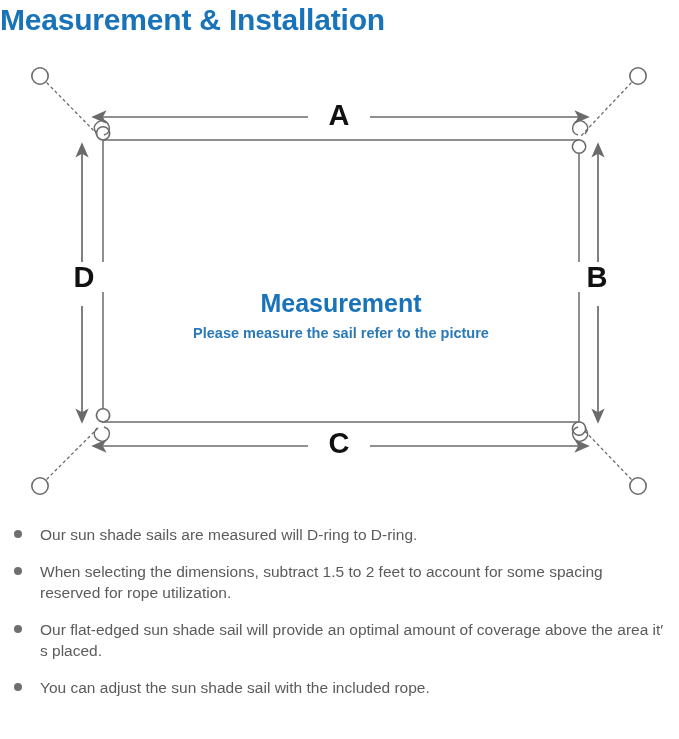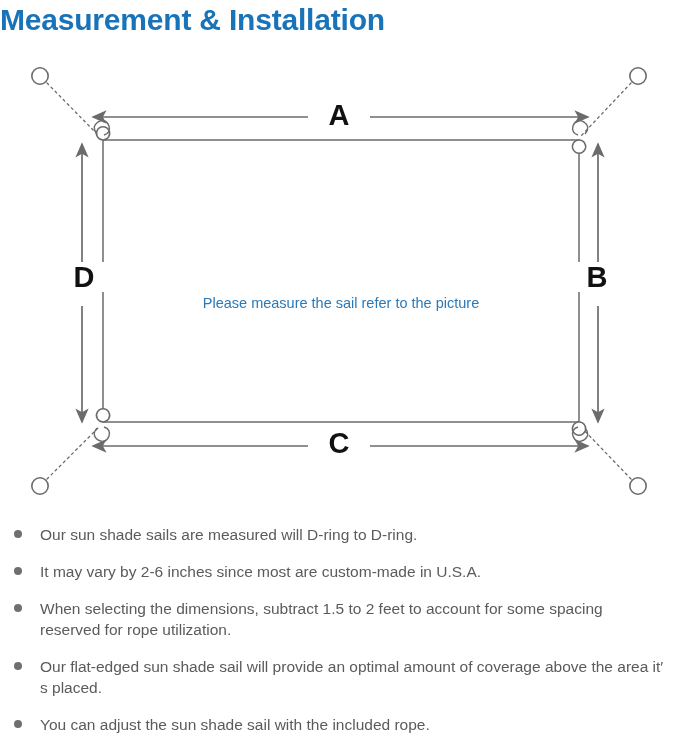--- a/index.html
+++ b/index.html
@@ -61,21 +61,21 @@
   }
   .sail-caption .caption-main {
     font-size: 25px;
     font-weight: bold;
     color: #1873b9;
     line-height: 30px;
     display: block;
   }
   .sail-caption .caption-sub {
     font-size: 14.5px;
-    font-weight: normal;
+    font-weight: bold;
     color: #2a79b8;
     line-height: 22px;
     display: block;
     margin-top: 4px;
   }
 
   
   .dim-letter {
     position: absolute;
     font-family: "Liberation Sans", sans-serif;
@@ -187,40 +187,37 @@
         <line x1="82" y1="258" x2="82" y2="374" marker-end="url(#arrowEnd)"></line>
       </g>
 
       <g stroke="#6b6b6b" stroke-width="1.7" fill="none">
         <line x1="598" y1="222" x2="598" y2="96" marker-end="url(#arrowEnd)"></line>
         <line x1="598" y1="258" x2="598" y2="374" marker-end="url(#arrowEnd)"></line>
       </g>
     </svg>
 
     <div class="sail-caption">
+      <span class="caption-main">Measurement</span>
       <span class="caption-sub">Please measure the sail refer to the picture</span>
     </div>
   </div>
 
   <div class="dim-letter dim-a">A</div>
   <div class="dim-letter dim-b">B</div>
   <div class="dim-letter dim-c">C</div>
   <div class="dim-letter dim-d">D</div>
 
   <div class="notes">
     <div class="note-item">
       <span class="note-bullet"></span>
       <span class="note-text">Our sun shade sails are measured will D-ring to D-ring.</span>
     </div>
     <div class="note-item">
       <span class="note-bullet"></span>
-      <span class="note-text">It may vary by 2-6 inches since most are custom-made in U.S.A.</span>
-    </div>
-    <div class="note-item">
-      <span class="note-bullet"></span>
       <span class="note-text">When selecting the dimensions, subtract 1.5 to 2 feet to account for some spacing reserved for rope utilization.</span>
     </div>
     <div class="note-item">
       <span class="note-bullet"></span>
       <span class="note-text">Our flat-edged sun shade sail will provide an optimal amount of coverage above the area it′ s placed.</span>
     </div>
     <div class="note-item">
       <span class="note-bullet"></span>
       <span class="note-text">You can adjust the sun shade sail with the included rope.</span>
     </div>

